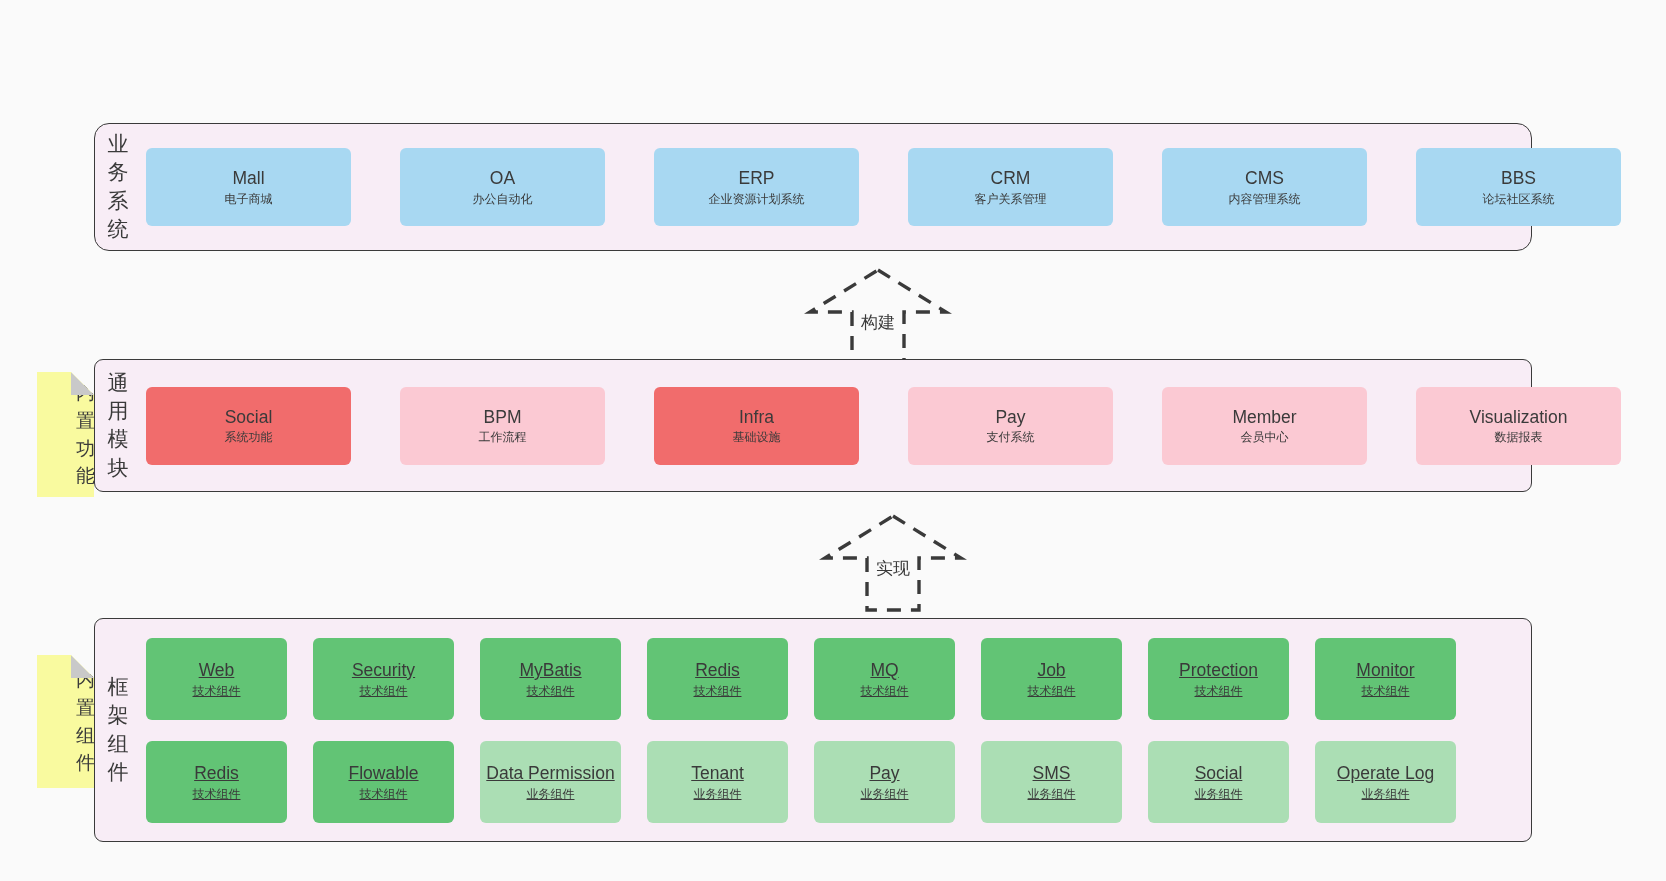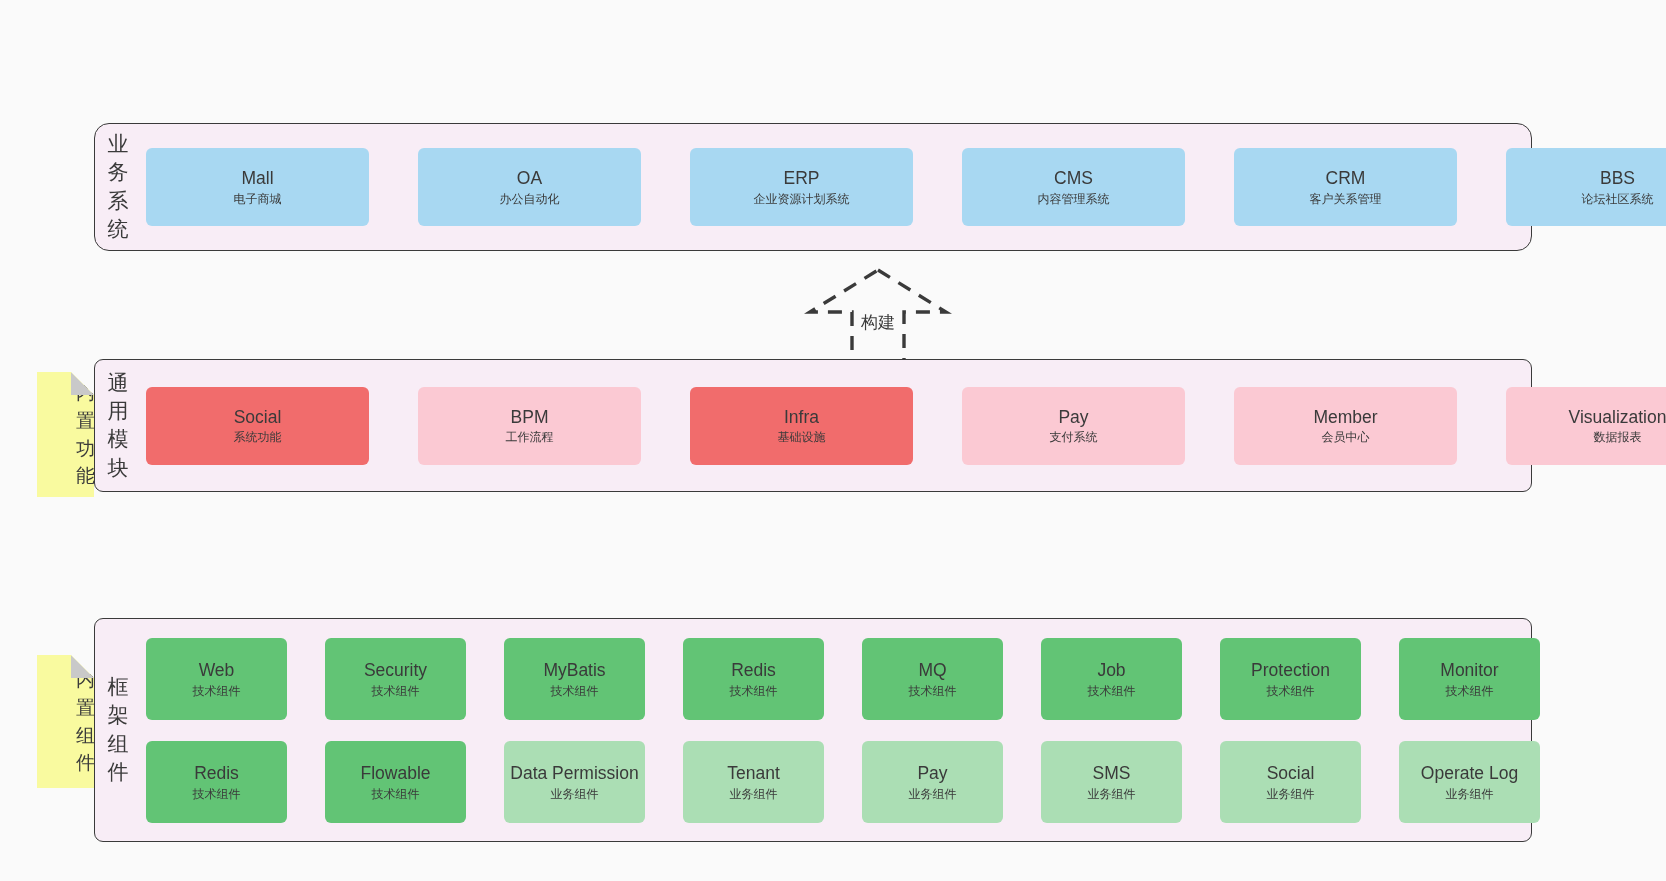--- a/index.html
+++ b/index.html
@@ -16,24 +16,24 @@
          border:1.6px solid var(--ink);border-radius:9px;z-index:2;}
   #layer-business{top:123px;height:128px;border-radius:15px;}
   #layer-modules{top:359px;height:133px;}
   #layer-components{top:618px;height:224px;}
 
   .layer-label{position:absolute;left:9px;top:50%;transform:translateY(-50%);
                width:28px;font-size:21px;line-height:1.35;text-align:center;
                word-break:break-all;color:var(--ink);}
 
   .row6{position:absolute;left:51px;top:50%;transform:translateY(-50%);display:flex;gap:49px;}
-  .row6 .box{width:223px;height:78px;}
+  .row6 .box{width:205px;height:78px;}
 
   .grid8{position:absolute;left:51px;top:19px;display:flex;flex-direction:column;gap:21px;}
-  .row8{display:flex;gap:38px;}
+  .row8{display:flex;gap:26px;text-decoration:underline;}
   .row8 .box{width:141px;height:82px;}
 
   .box{border-radius:6px;display:flex;flex-direction:column;align-items:center;
        justify-content:center;text-align:center;line-height:1.42;}
   .box .bt{font-size:17.5px;}
   .box .bs{font-size:12px;}
   .blue{background:var(--blue);}
   .red{background:var(--red);}
   .pink{background:var(--pink);}
   .green{background:var(--green);}
@@ -79,26 +79,26 @@
       </div>
       <div class="box blue">
         <div class="bt">OA</div>
         <div class="bs">办公自动化</div>
       </div>
       <div class="box blue">
         <div class="bt">ERP</div>
         <div class="bs">企业资源计划系统</div>
       </div>
       <div class="box blue">
+        <div class="bt">CRM</div>
+        <div class="bs">客户关系管理</div>
+      </div>
+      <div class="box blue">
         <div class="bt">CMS</div>
         <div class="bs">内容管理系统</div>
-      </div>
-      <div class="box blue">
-        <div class="bt">CRM</div>
-        <div class="bs">客户关系管理</div>
       </div>
       <div class="box blue">
         <div class="bt">BBS</div>
         <div class="bs">论坛社区系统</div>
       </div>
     </div>
   </section>
 
   <div class="arrow" id="arrow-build">
     <svg width="170" height="104" viewBox="0 0 170 104">
@@ -130,20 +130,26 @@
         <div class="bt">Member</div>
         <div class="bs">会员中心</div>
       </div>
       <div class="box pink">
         <div class="bt">Visualization</div>
         <div class="bs">数据报表</div>
       </div>
     </div>
   </section>
 
+  <div class="arrow" id="arrow-implement">
+    <svg width="170" height="104" viewBox="0 0 170 104">
+      <path d="M85 6 L153 48 L111 48 L111 100 L59 100 L59 48 L17 48 Z"></path>
+    </svg>
+    <span class="arrow-label">实现</span>
+  </div>
 
   <section class="layer" id="layer-components">
     <div class="layer-label">框架组件</div>
     <div class="grid8">
       <div class="row8">
         <div class="box green">
           <div class="bt">Web</div>
           <div class="bs">技术组件</div>
         </div>
         <div class="box green">

